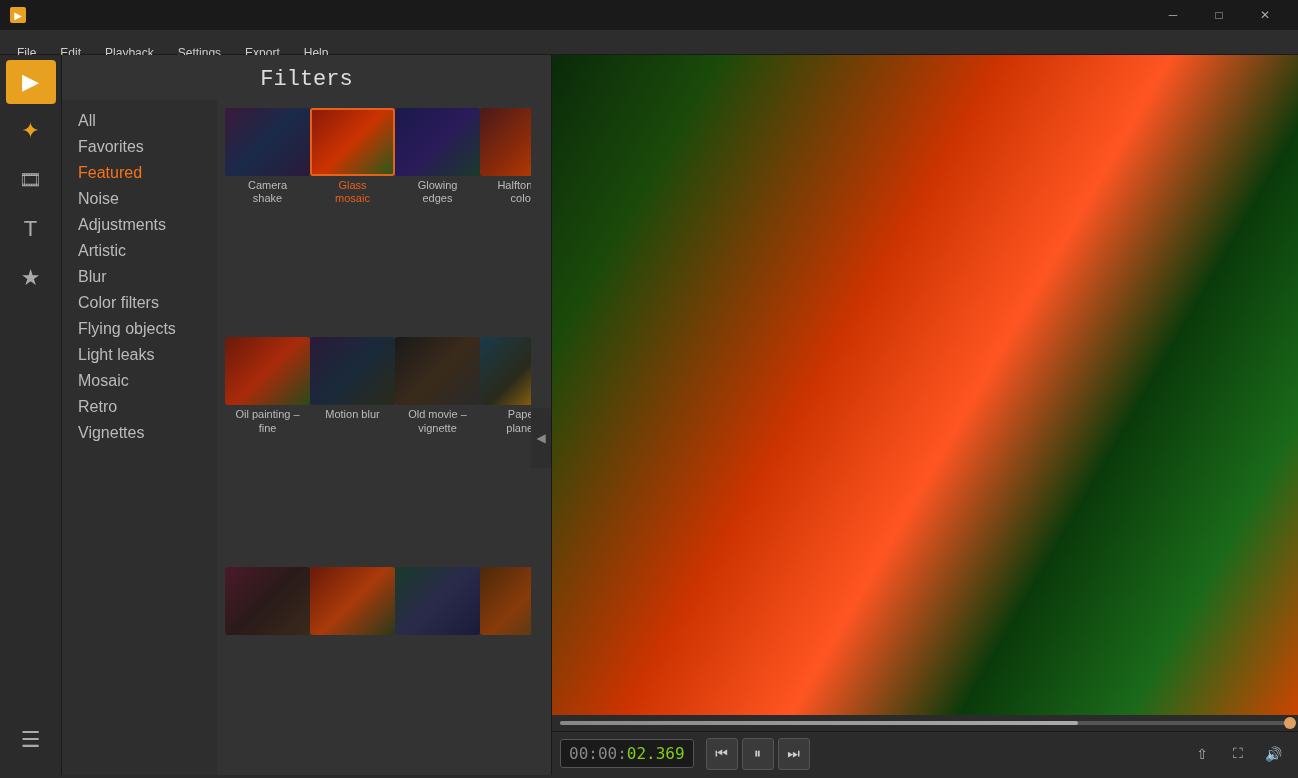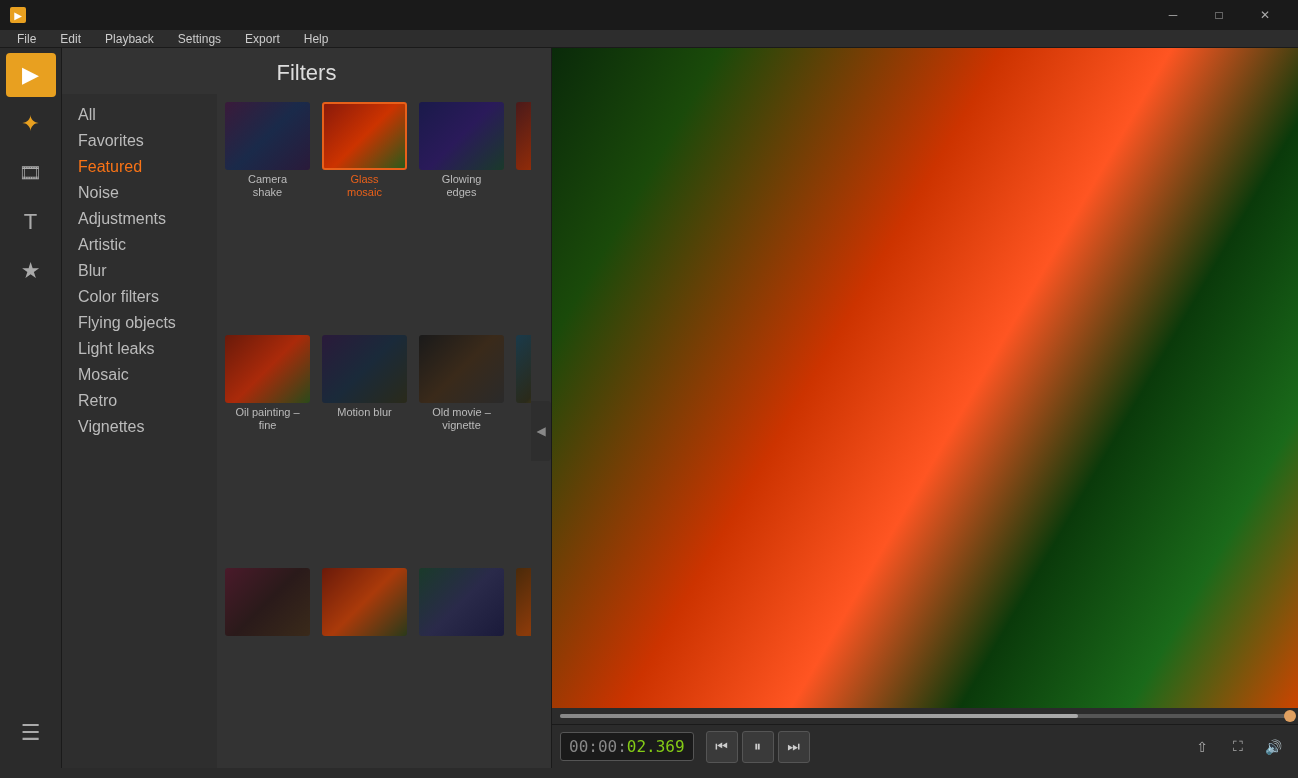--- a/index.html
+++ b/index.html
@@ -6,45 +6,45 @@
     body { width: 1298px; height: 778px; background: #2b2b2b; font-family: 'Segoe UI', Arial, sans-serif; overflow: hidden; color: #ddd; font-size: 12px; }
 
     
     #titlebar { width: 100%; height: 30px; background: #1a1a1a; display: flex; align-items: center; justify-content: space-between; padding: 0 10px; }
     #titlebar-left { display: flex; align-items: center; gap: 8px; }
     #titlebar-icon { width: 16px; height: 16px; background: #e8a020; border-radius: 2px; display: flex; align-items: center; justify-content: center; font-size: 10px; color: white; }
     #titlebar-controls { display: flex; gap: 0; }
     .title-btn { width: 46px; height: 30px; display: flex; align-items: center; justify-content: center; cursor: pointer; color: #aaa; font-size: 12px; }
 
     
-    #menubar { width: 100%; height: 18px; background: #2d2d2d; display: flex; align-items: center; padding: 0 5px; border-bottom: 1px solid #1a1a1a; }
+    #menubar { width: 100%; height: 18px; background: #2d2d2d; display: flex; align-items: flex-start; padding: 12px 5px; border-bottom: 1px solid #1a1a1a; }
     .menu-item { padding: 4px 12px; cursor: pointer; color: #ccc; font-size: 12px; }
 
     
     #main { display: flex; width: 100%; height: calc(778px - 30px - 28px); }
 
     
     #left-sidebar { width: 62px; height: 100%; background: #2b2b2b; display: flex; flex-direction: column; align-items: center; padding: 5px 0; gap: 5px; border-right: 1px solid #1a1a1a; }
     .sidebar-icon { width: 50px; height: 44px; display: flex; flex-direction: column; align-items: center; justify-content: center; cursor: pointer; border-radius: 4px; color: #aaa; font-size: 20px; }
     .sidebar-icon.active { background: #e8a020; color: white; }
 
     
     #filters-panel { width: 490px; height: 100%; background: #333; display: flex; flex-direction: column; border-right: 1px solid #1a1a1a; }
-    #filters-title { text-align: center; font-size: 22px; color: #ddd; padding: 12px 0 8px; font-weight: 300; }
+    #filters-title { text-align: center; font-size: 22px; color: #ddd; padding: 12px 0 8px; font-weight: 300; font-family: Liberation Mono, monospace; }
 
     #filters-body { display: flex; flex: 1; overflow: hidden; }
 
     
     #filter-categories { width: 155px; background: #2e2e2e; padding: 8px 0; flex-shrink: 0; }
     .filter-cat { padding: 4px 16px; cursor: pointer; color: #bbb; font-size: 16px; }
     .filter-cat.active { color: #f97316; }
 
     
     #filter-grid-area { flex: 1; position: relative; overflow: hidden; }
-    #filter-grid { display: grid; grid-template-columns: repeat(4, 1fr); gap: 12px; padding: 8px; overflow-y: auto; height: 100%; }
+    #filter-grid { display: grid; grid-template-columns: repeat(4, 1fr); gap: 0; padding: 8px; overflow-y: auto; height: 100%; }
     .filter-item { display: flex; flex-direction: column; align-items: center; cursor: pointer; }
     .filter-thumb { width: 85px; height: 68px; border-radius: 3px; overflow: hidden; background: #555; position: relative; }
     .filter-thumb.selected { border: 2px solid #e8601a; }
     .filter-name { font-size: 11px; color: #bbb; text-align: center; margin-top: 3px; line-height: 1.2; }
     .filter-name.selected { color: #e8601a; }
 
     
     #collapse-btn { width: 20px; height: 60px; background: #2e2e2e; display: flex; align-items: center; justify-content: center; cursor: pointer; color: #888; align-self: center; border-radius: 0 4px 4px 0; }
 
     

